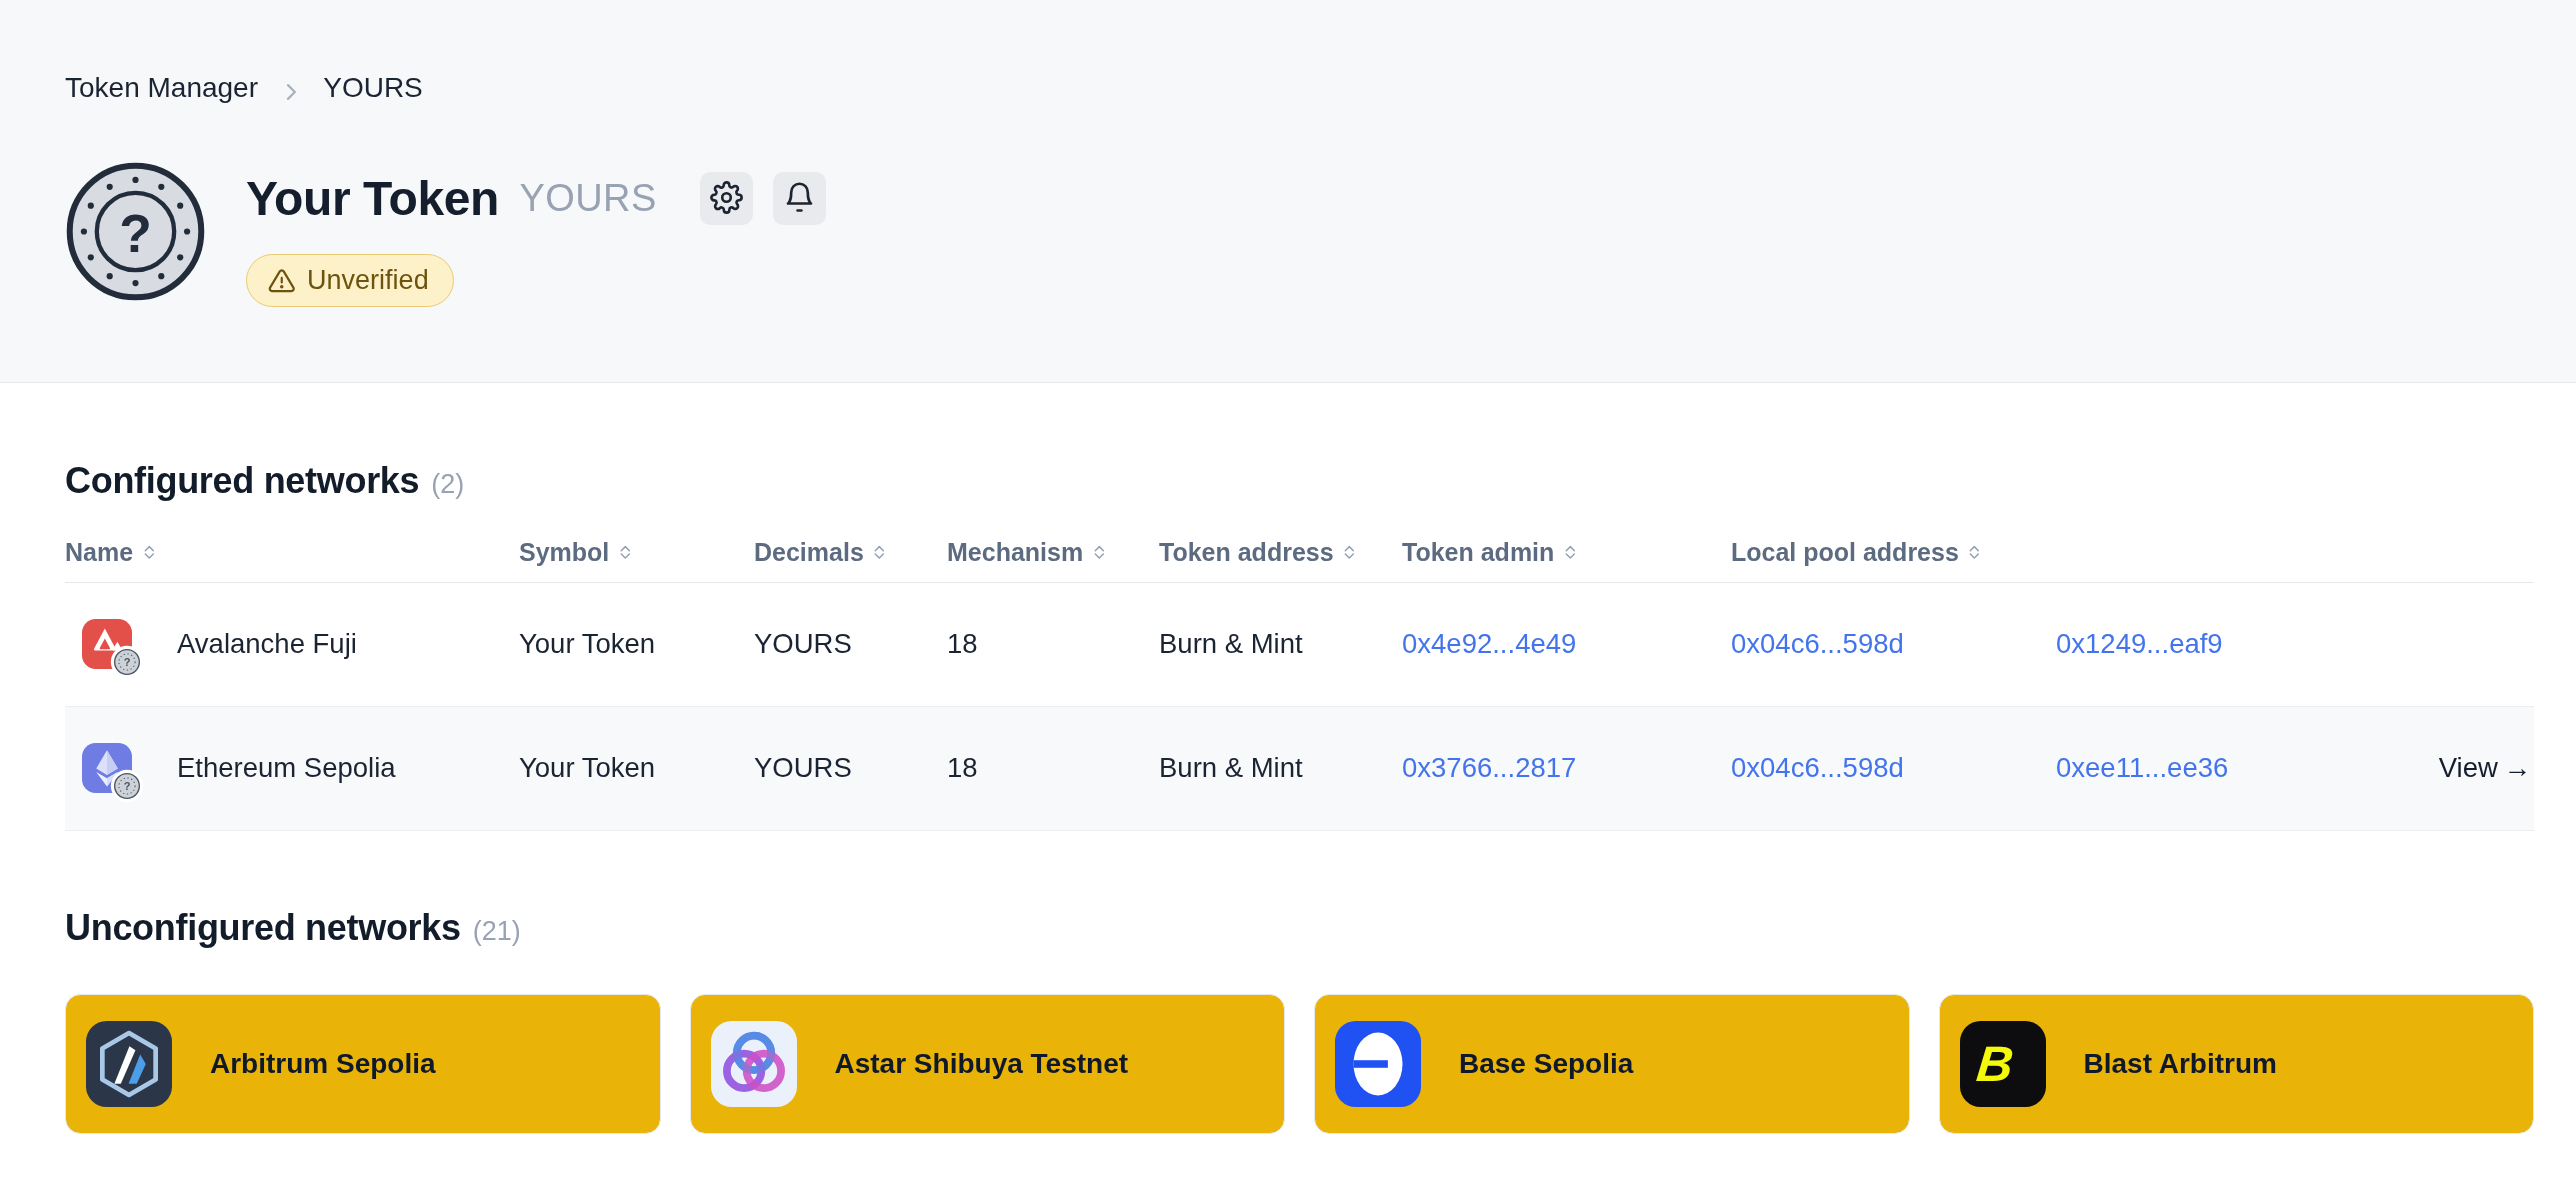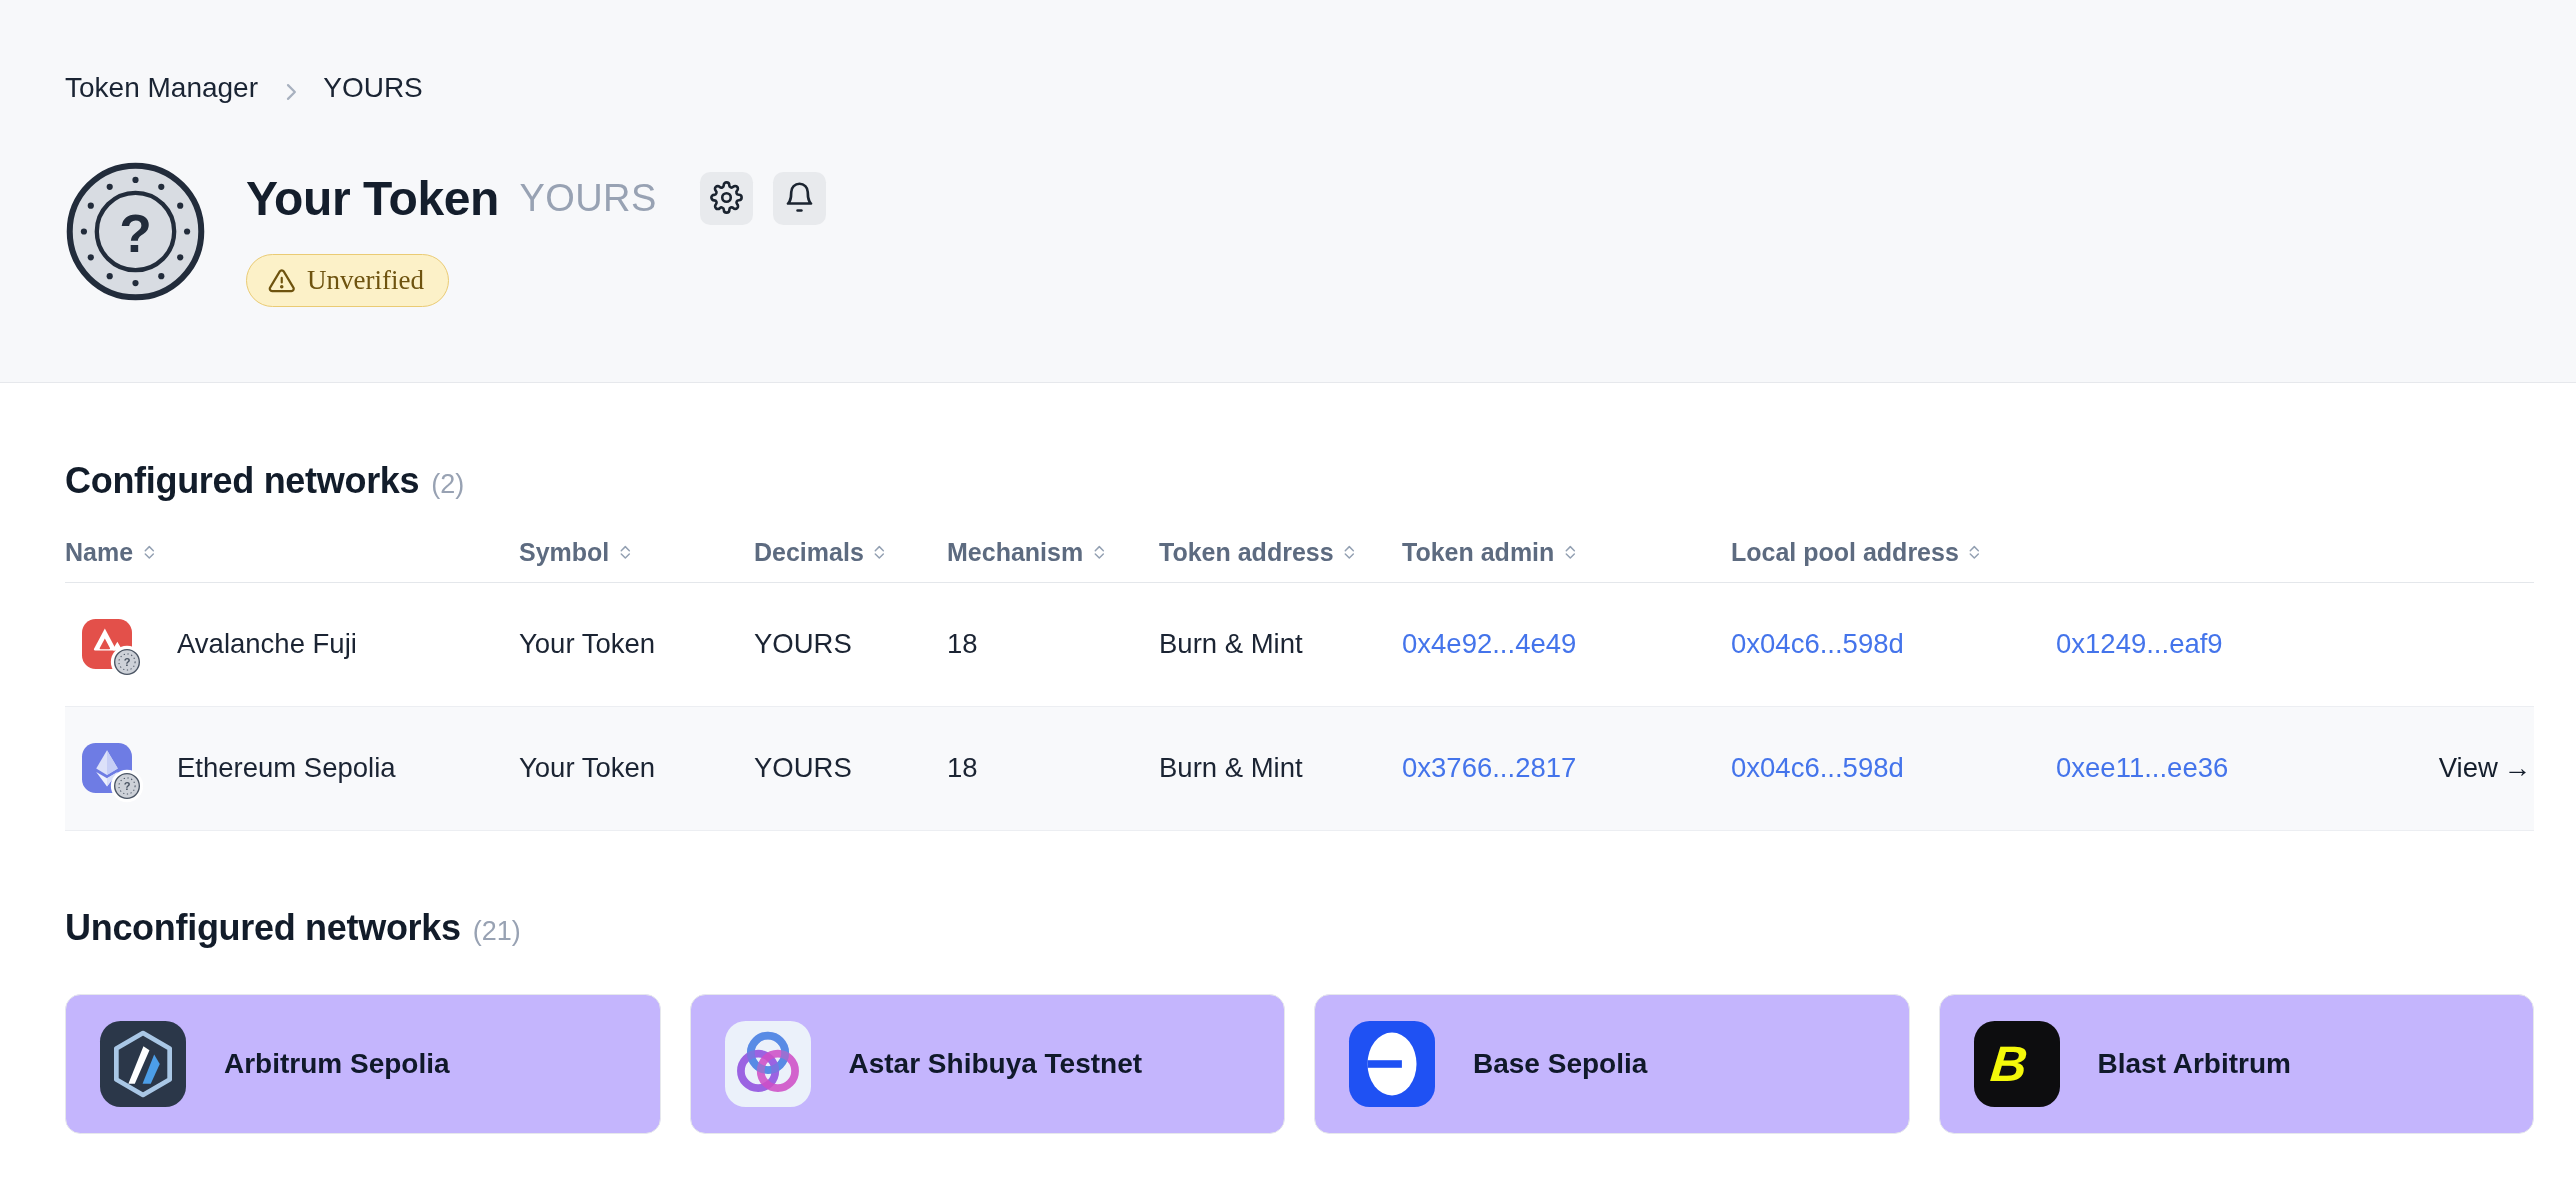--- a/index.html
+++ b/index.html
@@ -36,21 +36,21 @@
     background:#E8EAED; border:none; border-radius:10.3px;
     display:flex; align-items:center; justify-content:center;
     cursor:pointer;
   }
   .icon-btn:first-of-type { margin-left:43px; }
   .badge {
     margin-top:27.5px;
     display:inline-flex; align-items:center; gap:12px;
     background:#FCF1C8; border:1.7px solid #EACB74; border-radius:34px;
     padding:10.3px 24px 10.3px 20.6px;
-    font-size:27px; color:#6E530F;font-family:Liberation Serif, serif;
+    font-size:27px; color:#6E530F;
   }
 
   
   .main { padding:0 41px 0 65px; background:#fff; }
   .section-title { font-size:36px; font-weight:700; color:#121C2A; letter-spacing:-0.3px; }
   .section-count { font-size:27px; font-weight:400; color:#98A2B3; margin-left:12px; }
   .configured-head { padding-top:77px; }
 
   .net-table { margin-top:20.6px; width:2469px; }
   .t-row {
@@ -83,22 +83,22 @@
 
   .unconfigured-head { padding-top:76px; }
   .cards {
     margin-top:45px;
     display:grid; grid-template-columns:repeat(4, 1fr); gap:29px;
     width:2469px;
     padding-bottom:11.2px;
   }
   .net-card {
     height:140px;
-    background:#c4b5fd; border:1.7px solid #E6E8EC; border-radius:15.5px;
-    display:flex; align-items:center; gap:38px; padding:0 34px;
+    background:#eab308; border:1.7px solid #E6E8EC; border-radius:15.5px;
+    display:flex; align-items:center; gap:38px; padding:0 20px;
     cursor:pointer;
   }
   .card-icon { width:86px; height:86px; border-radius:20.6px; flex:0 0 auto;
                display:flex; align-items:center; justify-content:center; overflow:hidden; }
   .card-icon.arb   { background:#2B3749; }
   .card-icon.astar { background:#EBF1FA; }
   .card-icon.base  { background:#1F51F3; }
   .card-icon.blast { background:#0D0D0F; }
   .card-label { font-size:28px; font-weight:700; color:#10192A; }
 </style>

